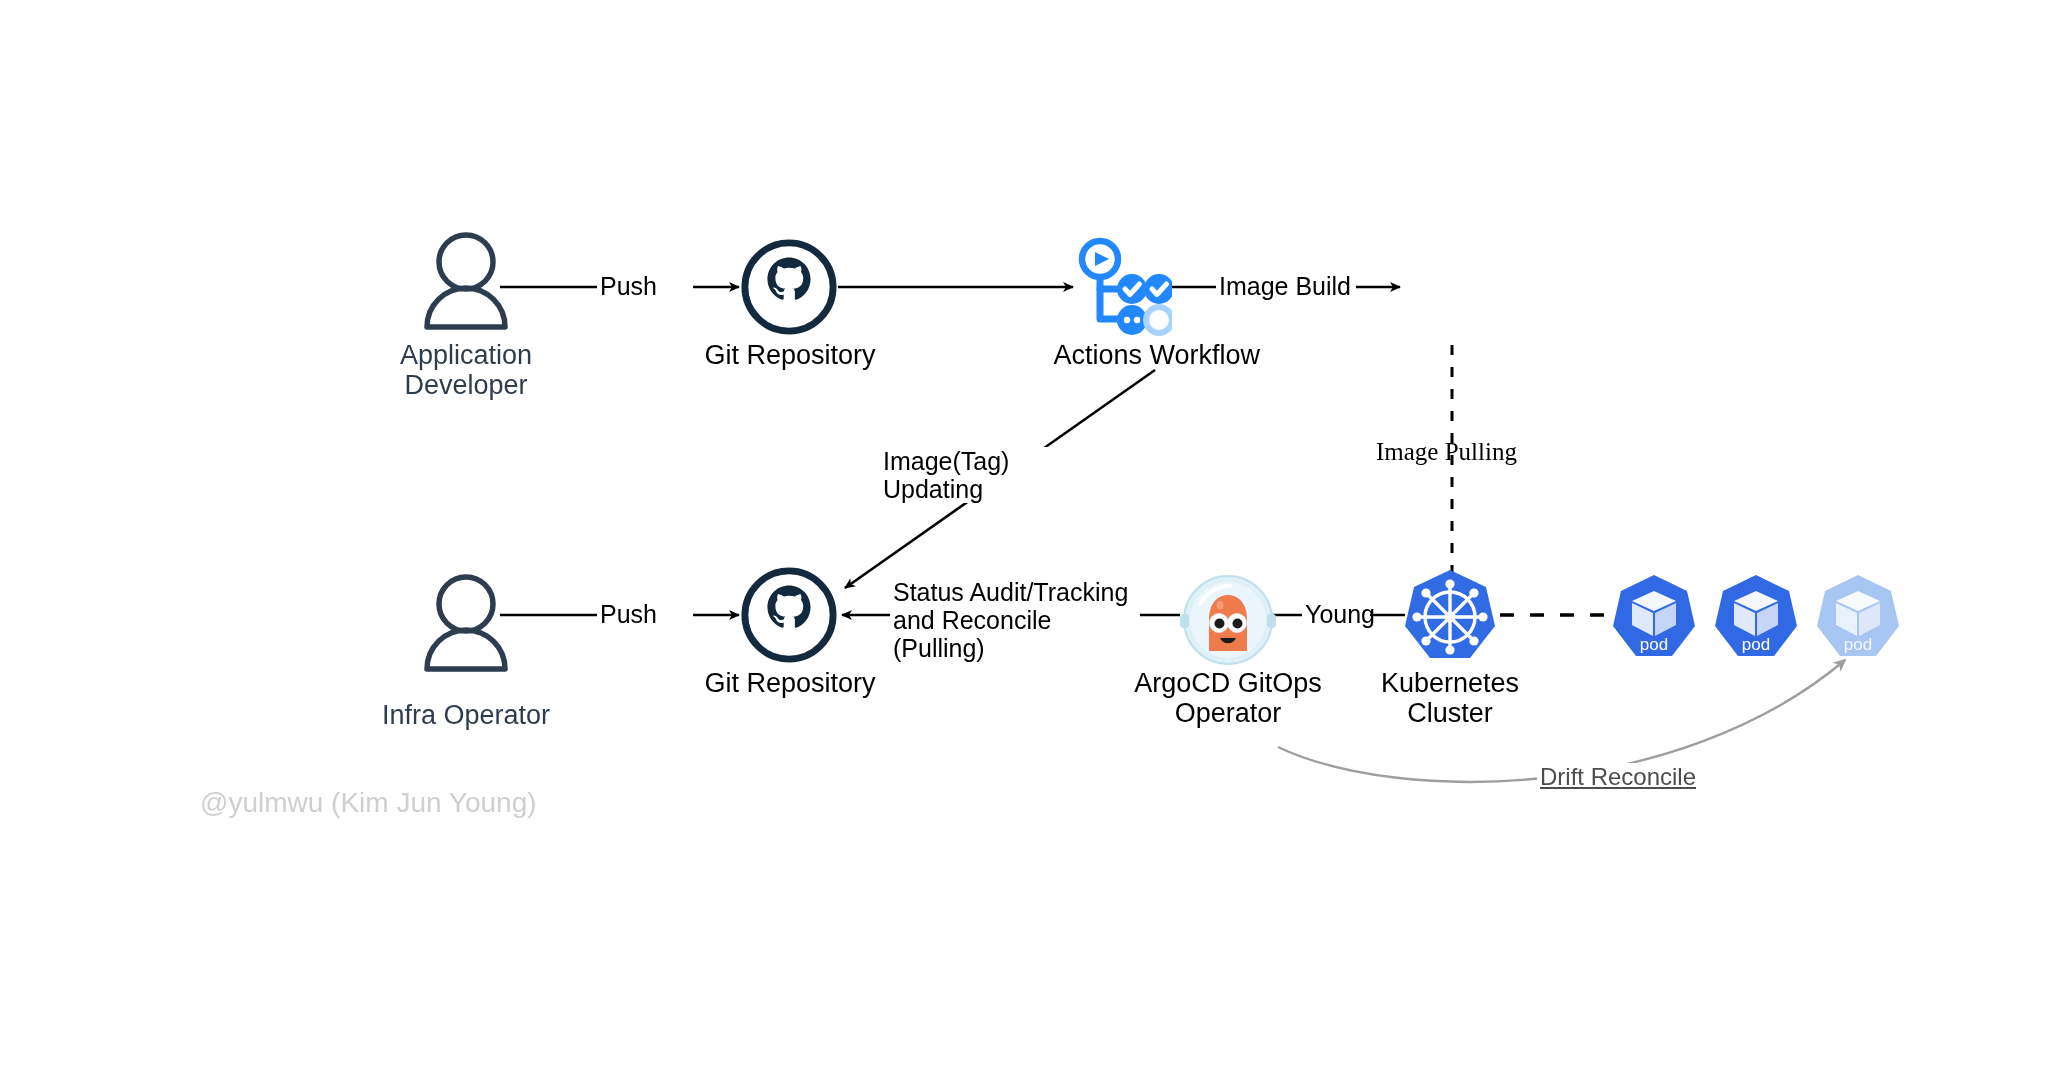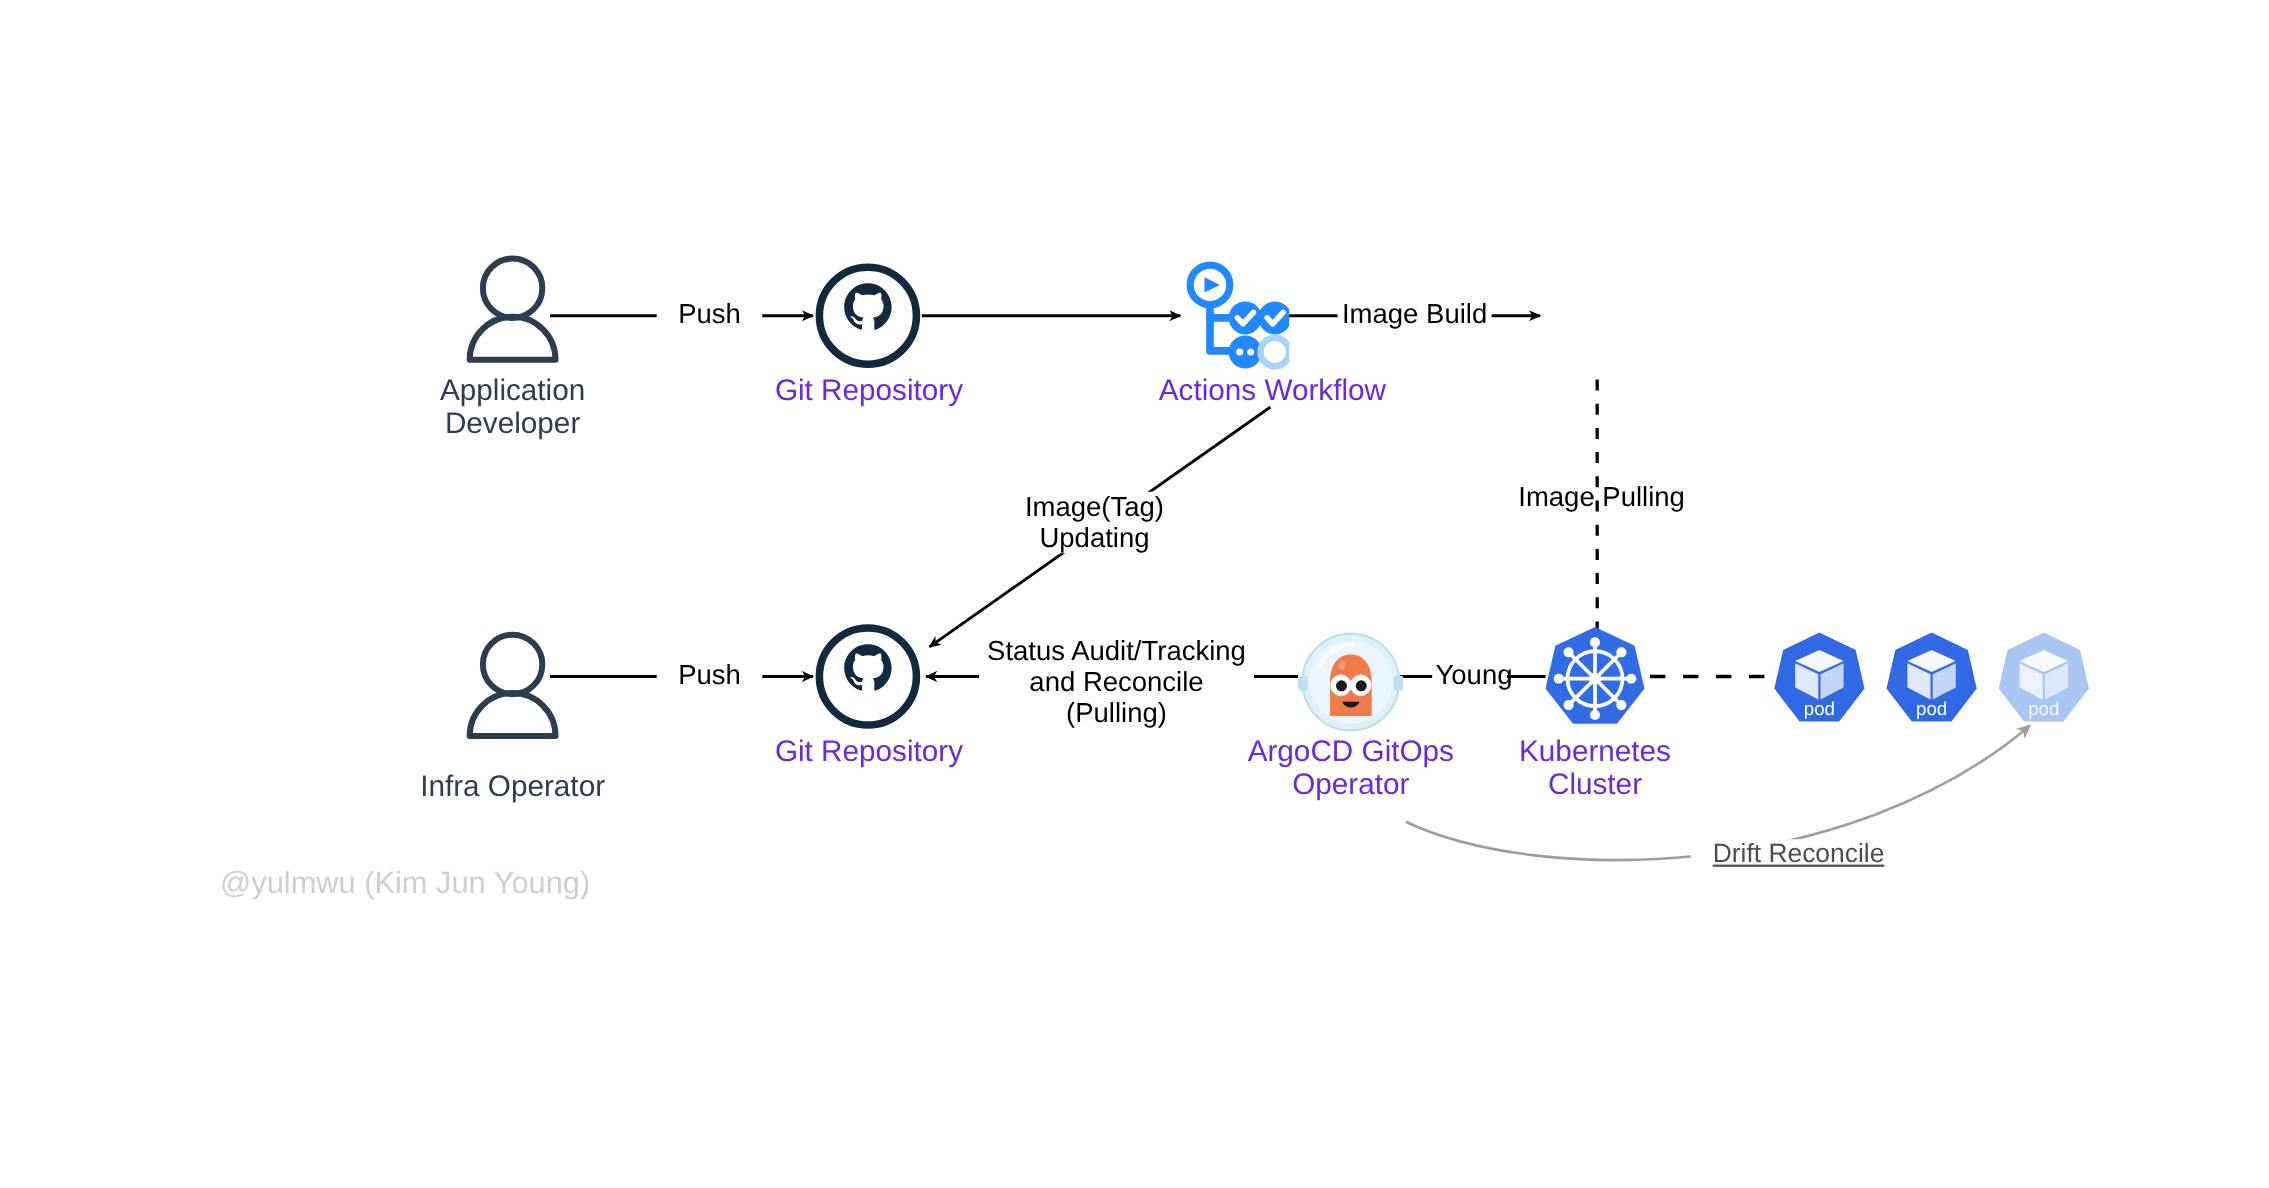--- a/index.html
+++ b/index.html
@@ -19,31 +19,31 @@
     left: 0;
     top: 0;
     width: 2063px;
     height: 1080px;
   }
   .node-label {
     position: absolute;
     text-align: center;
     font-size: 27px;
     line-height: 30px;
-    color: #6d28d9;
+    color: #000000;
     white-space: pre-line;
     pointer-events: none;
   }
   .node-label.navy { color: #2e3d4d; }
   .edge-label {
     position: absolute;
     font-size: 25px;
     line-height: 28px;
     color: #000000;
-    text-align: center;
+    text-align: left;
     white-space: pre-line;
     background: #ffffff;
     padding: 0 3px;
   }
   .edge-label.nobg { background: transparent; }
   .edge-label.gray { color: #4d4d4d; font-size: 24px; }
   .watermark {
     position: absolute;
     left: 200px;
     top: 787px;
@@ -238,21 +238,21 @@
       <text x="46" y="77" font-family="'Liberation Sans', sans-serif" font-size="17" fill="#ffffff" text-anchor="middle" opacity="0.85">pod</text>
     </svg>
   </div>
 
   <div class="edge-label" style="left:597px;top:272px;width:90px;">Push</div>
 
   <div class="edge-label" style="left:1216px;top:272px;width:134px;">Image Build</div>
 
   <div class="edge-label" style="left:880px;top:447px;width:224px;">Image(Tag) Updating</div>
 
-  <div class="edge-label nobg" style="left:1373px;top:438px;width:160px;">Image Pulling</div>
+  <div class="edge-label nobg" style="left:1373px;top:438px;width:160px;font-family:Liberation Serif, serif;">Image Pulling</div>
 
   <div class="edge-label" style="left:597px;top:600px;width:90px;">Push</div>
 
   <div class="edge-label" style="left:890px;top:578px;width:244px;">Status Audit/Tracking
 and Reconcile (Pulling)</div>
 
   <div class="edge-label" style="left:1302px;top:600px;width:62px;">Young</div>
 
   <div class="edge-label gray" style="left:1537px;top:763px;width:190px;text-decoration:underline;">Drift Reconcile</div>
 

